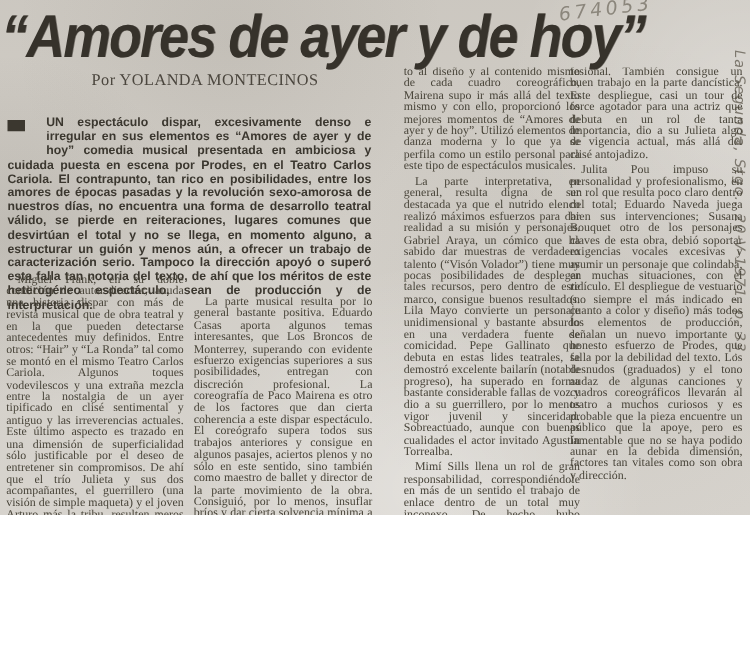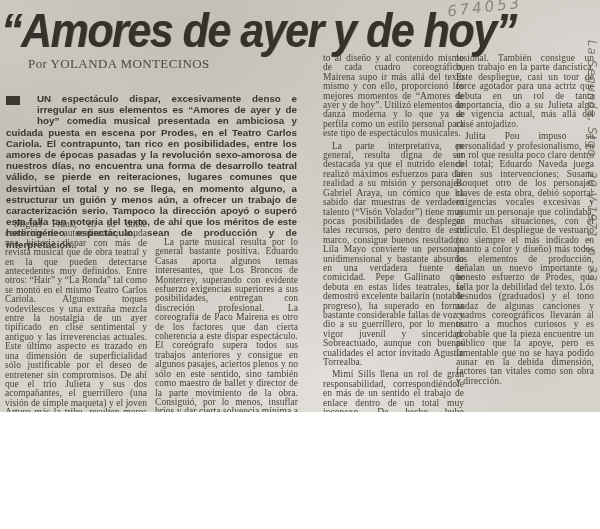--- a/index.html
+++ b/index.html
@@ -35,20 +35,21 @@
   }
   .margin-note {
     position:absolute; left:599px; top:40px; width:215px; height:16px;
     transform:rotate(90deg); transform-origin:0 0;
     font-family:"DejaVu Sans", sans-serif; font-style:italic;
     font-size:11.5px; letter-spacing:1px; white-space:nowrap;
     color:#7d786e;
   }
   .byline {
     position:absolute; left:28px; top:56px; width:272px;
+    text-align:center;
     font-family:"Liberation Serif", serif;
     font-size:13px; letter-spacing:0.4px;
     color:#4b463e;
   }
   .lead {
     position:absolute; left:6px; top:93px; width:291px;
     font-family:"Liberation Sans", sans-serif;
     font-weight:bold; font-size:9.8px; line-height:11.2px;
     text-align:justify; color:#3b372f;
   }

